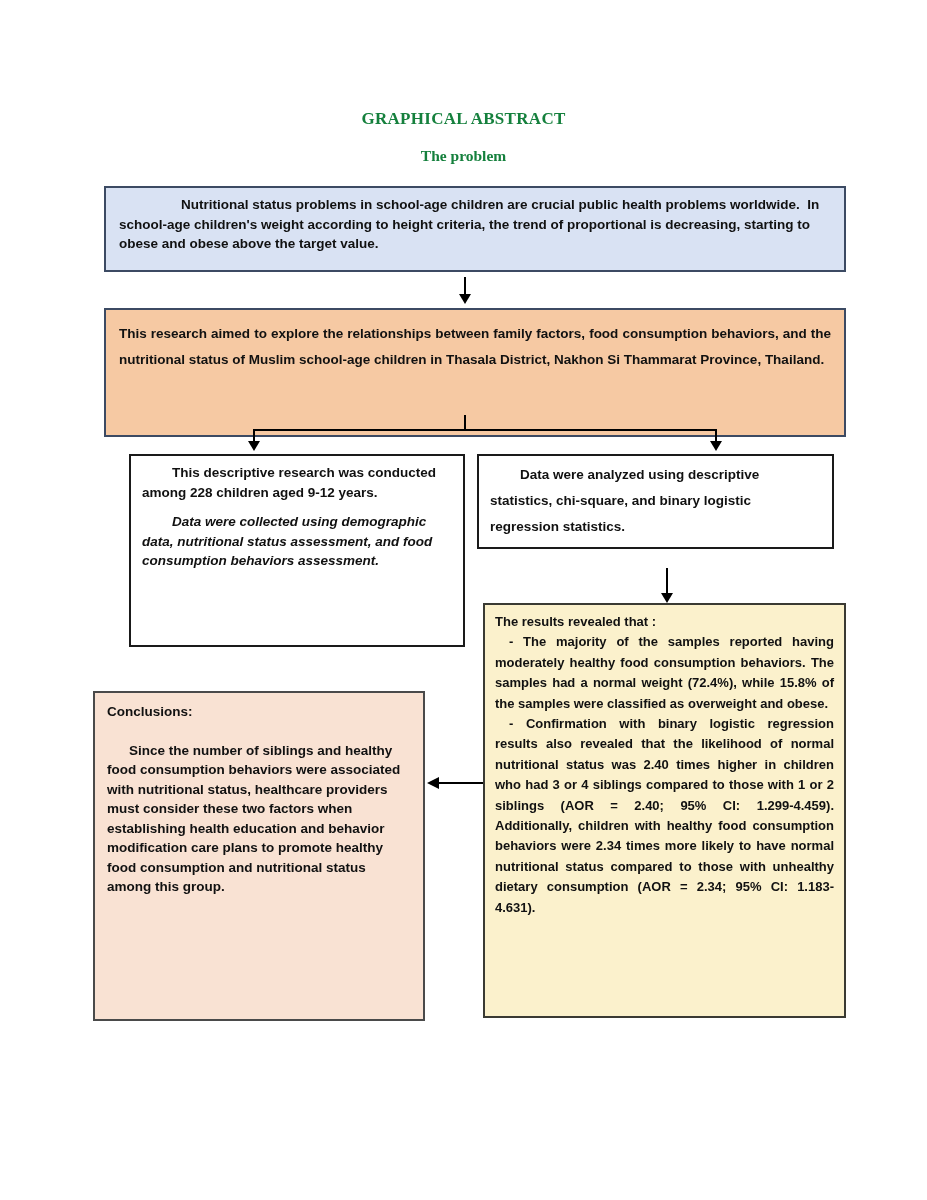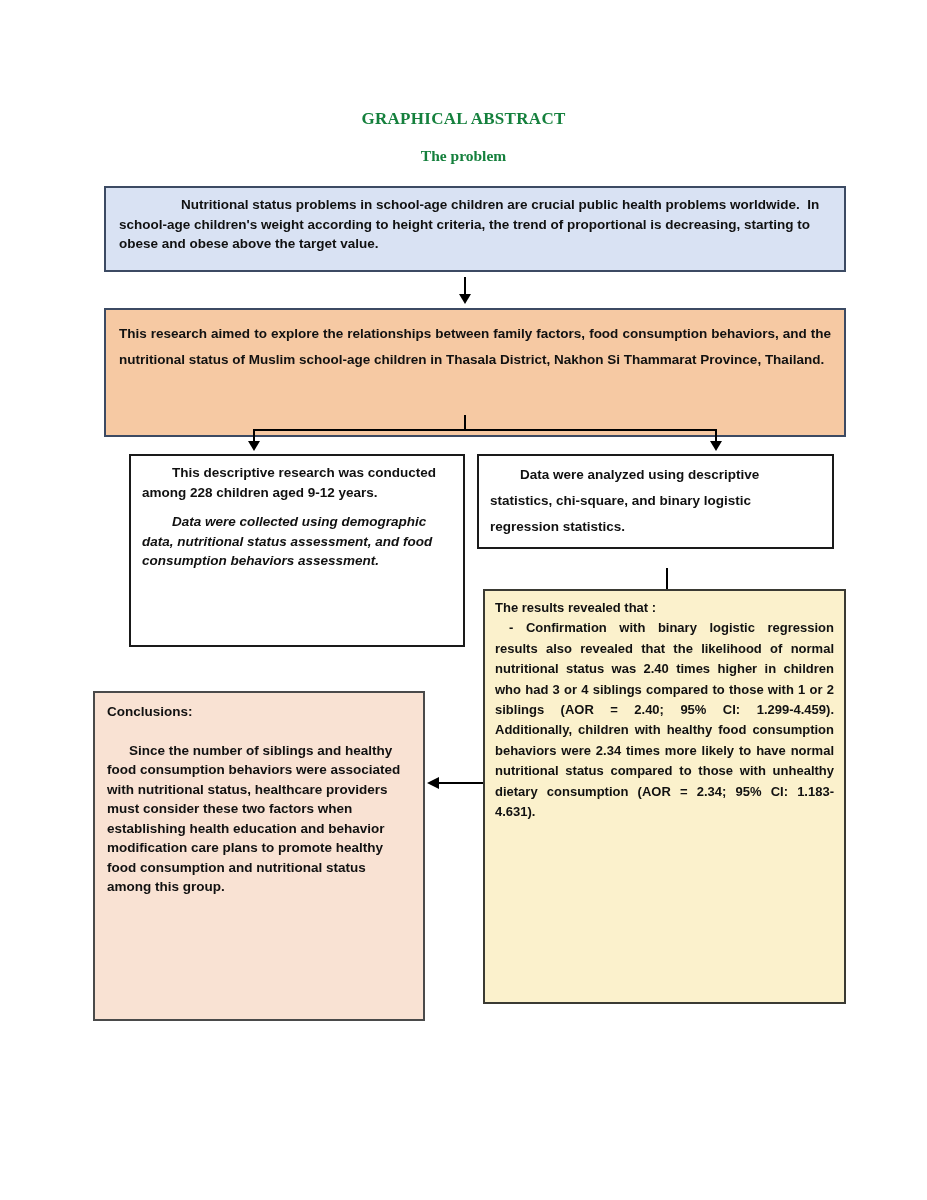--- a/index.html
+++ b/index.html
@@ -46,21 +46,21 @@
   .design-box p + p{margin-top:10px;font-style:italic;}
 
   .analysis-box{
     left:477px;top:454px;width:357px;height:95px;
     background:#ffffff;border:2px solid var(--plain_border);
     padding:6px 11px;font-size:13.5px;line-height:26px;
   }
   .analysis-box p{text-indent:30px;}
 
   .results-box{
-    left:483px;top:589px;width:363px;height:415px;
+    left:483px;top:603px;width:363px;height:415px;
     background:var(--results_fill);border:2px solid var(--results_border);
     padding:7px 10px;font-size:13px;line-height:20.4px;
     text-align:justify;
   }
   .results-box .items p{text-indent:14px;}
 
   .conclusions-box{
     left:93px;top:691px;width:332px;height:330px;
     background:var(--conclusions_fill);border:2px solid var(--conclusions_border);
     padding:9px 12px;font-size:13.5px;line-height:19.5px;
@@ -120,20 +120,21 @@
   </div>
 
   <div>
     <div class="ar" style="left:666px;top:568px;width:2px;height:27px;"></div>
     <div class="head-down" style="left:661px;top:593px;"></div>
   </div>
 
   <div class="box results-box">
     <p>The results revealed that :</p>
     <div class="items">
+      <p>- The majority of the samples reported having moderately healthy food consumption behaviors. The samples had a normal weight (72.4%), while 15.8% of the samples were classified as overweight and obese.</p>
       <p>- Confirmation with binary logistic regression results also revealed that the likelihood of normal nutritional status was 2.40 times higher in children who had 3 or 4 siblings compared to those with 1 or 2 siblings (AOR = 2.40; 95% CI: 1.299-4.459). Additionally, children with healthy food consumption behaviors were 2.34 times more likely to have normal nutritional status compared to those with unhealthy dietary consumption (AOR = 2.34; 95% CI: 1.183-4.631).</p>
     </div>
   </div>
 
   <div>
     <div class="ar" style="left:438px;top:782px;width:45px;height:2px;"></div>
     <div class="head-left" style="left:427px;top:777px;"></div>
   </div>
 
   <div class="box conclusions-box">

